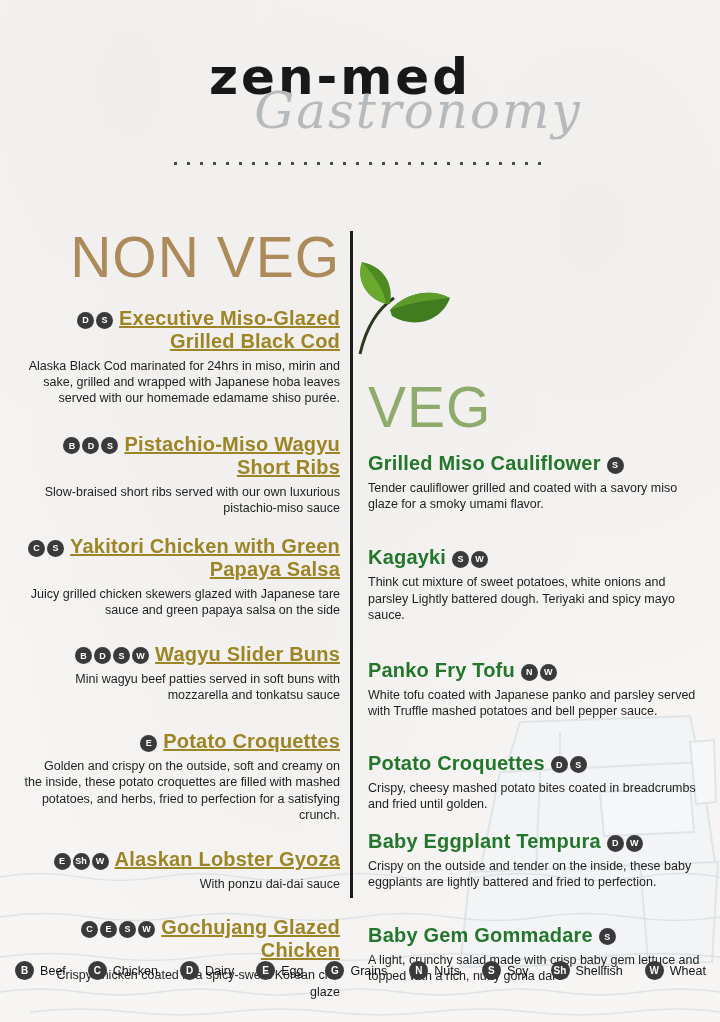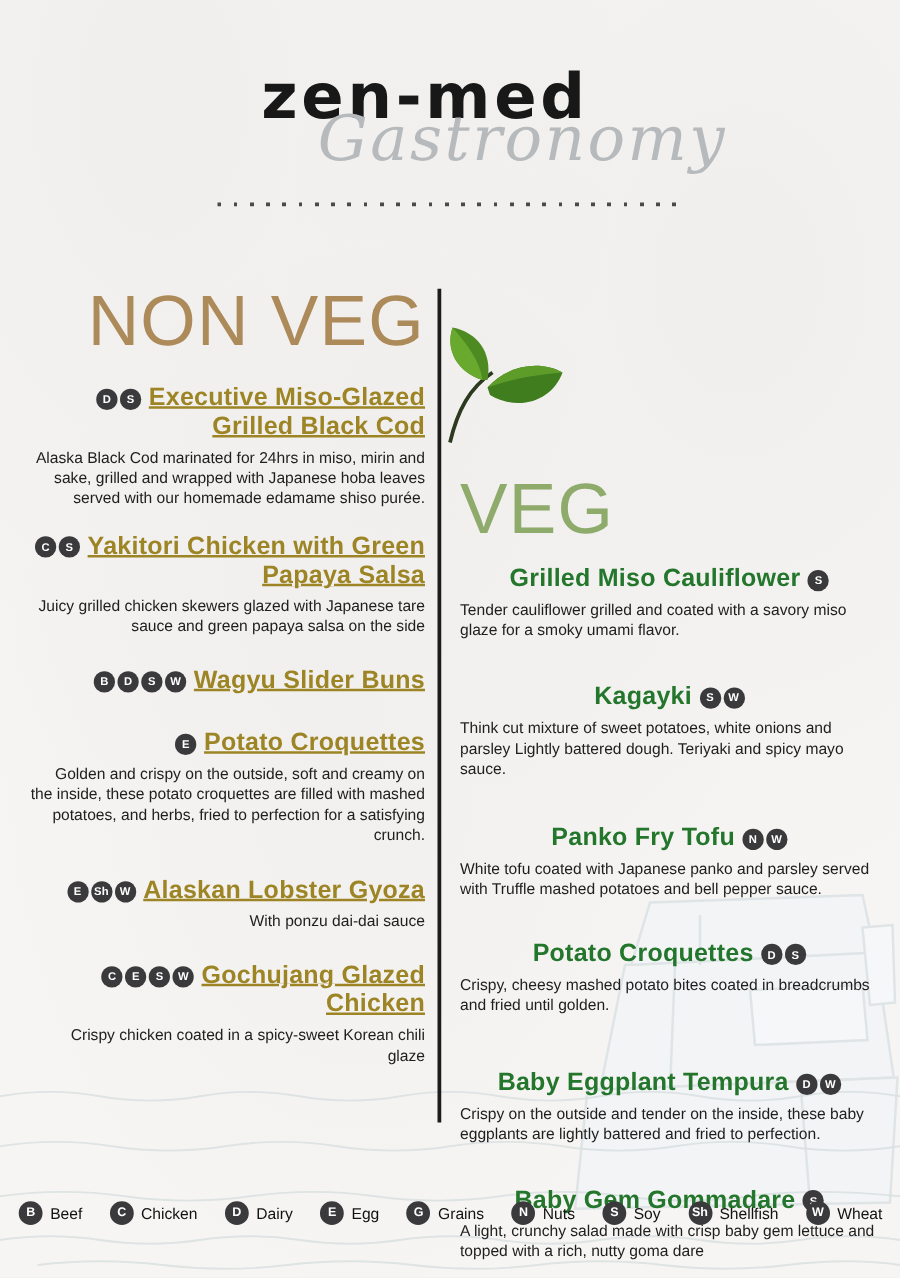--- a/index.html
+++ b/index.html
@@ -72,21 +72,21 @@
   .item{margin-top:19px;}
   .col-left .item:first-of-type{margin-top:21px;}
   .col-right .item{margin-top:26px;}
   .item-title{
     font-weight:bold;
     font-size:20px;
     line-height:1.15;
     letter-spacing:0.2px;
   }
   .col-left .item-title{color:#9d8526;text-decoration:underline;}
-  .col-right .item-title{color:#23762b;text-align:center;}
+  .col-right .item-title{color:#23762b;}
   .item-desc{
     margin:5px 0 0 0;
     font-size:12.5px;
     line-height:1.3;
     color:#1e1e1e;
   }
   .badge{
     display:inline-flex;
     width:17px;height:17px;border-radius:50%;
     background:#3a3a3c;color:#ffffff;
@@ -145,32 +145,39 @@
   <div class="col-left">
     <div class="section-title nonveg">NON VEG</div>
 
     <div class="item">
       <div class="item-title">
         <span class="badges-lead"><span class="badge">D</span><span class="badge">S</span></span><span>Executive Miso-Glazed Grilled Black Cod</span>
       </div>
       <p class="item-desc">Alaska Black Cod marinated for 24hrs in miso, mirin and sake, grilled and wrapped with Japanese hoba leaves served with our homemade edamame shiso purée.</p>
     </div>
 
+    <div class="item" style="margin-top:26px">
+      <div class="item-title">
+        <span class="badges-lead"><span class="badge">B</span><span class="badge">D</span><span class="badge">S</span></span><span>Pistachio-Miso Wagyu Short Ribs</span>
+      </div>
+      <p class="item-desc">Slow-braised short ribs served with our own luxurious pistachio-miso sauce</p>
+    </div>
 
     <div class="item">
       <div class="item-title">
         <span class="badges-lead"><span class="badge">C</span><span class="badge">S</span></span><span>Yakitori Chicken with Green Papaya Salsa</span>
       </div>
       <p class="item-desc">Juicy grilled chicken skewers glazed with Japanese tare sauce and green papaya salsa on the side</p>
     </div>
 
     <div class="item" style="margin-top:24px">
       <div class="item-title">
         <span class="badges-lead"><span class="badge">B</span><span class="badge">D</span><span class="badge">S</span><span class="badge">W</span></span><span>Wagyu Slider Buns</span>
       </div>
+      <p class="item-desc">Mini wagyu beef patties served in soft buns with mozzarella and tonkatsu sauce</p>
     </div>
 
     <div class="item" style="margin-top:27px">
       <div class="item-title">
         <span class="badges-lead"><span class="badge">E</span></span><span>Potato Croquettes</span>
       </div>
       <p class="item-desc">Golden and crispy on the outside, soft and creamy on the inside, these potato croquettes are filled with mashed potatoes, and herbs, fried to perfection for a satisfying crunch.</p>
     </div>
 
     <div class="item" style="margin-top:25px">
@@ -221,21 +228,21 @@
       <p class="item-desc">White tofu coated with Japanese panko and parsley served with Truffle mashed potatoes and bell pepper sauce.</p>
     </div>
 
     <div class="item" style="margin-top:32px">
       <div class="item-title">
         <span>Potato Croquettes</span><span class="badges-trail"><span class="badge">D</span><span class="badge">S</span></span>
       </div>
       <p class="item-desc">Crispy, cheesy mashed potato bites coated in breadcrumbs and fried until golden.</p>
     </div>
 
-    <div class="item" style="margin-top:43px">
+    <div class="item" style="margin-top:18px">
       <div class="item-title">
         <span>Baby Eggplant Tempura</span><span class="badges-trail"><span class="badge">D</span><span class="badge">W</span></span>
       </div>
       <p class="item-desc">Crispy on the outside and tender on the inside, these baby eggplants are lightly battered and fried to perfection.</p>
     </div>
 
     <div class="item" style="margin-top:33px">
       <div class="item-title">
         <span>Baby Gem Gommadare</span><span class="badges-trail"><span class="badge">S</span></span>
       </div>

